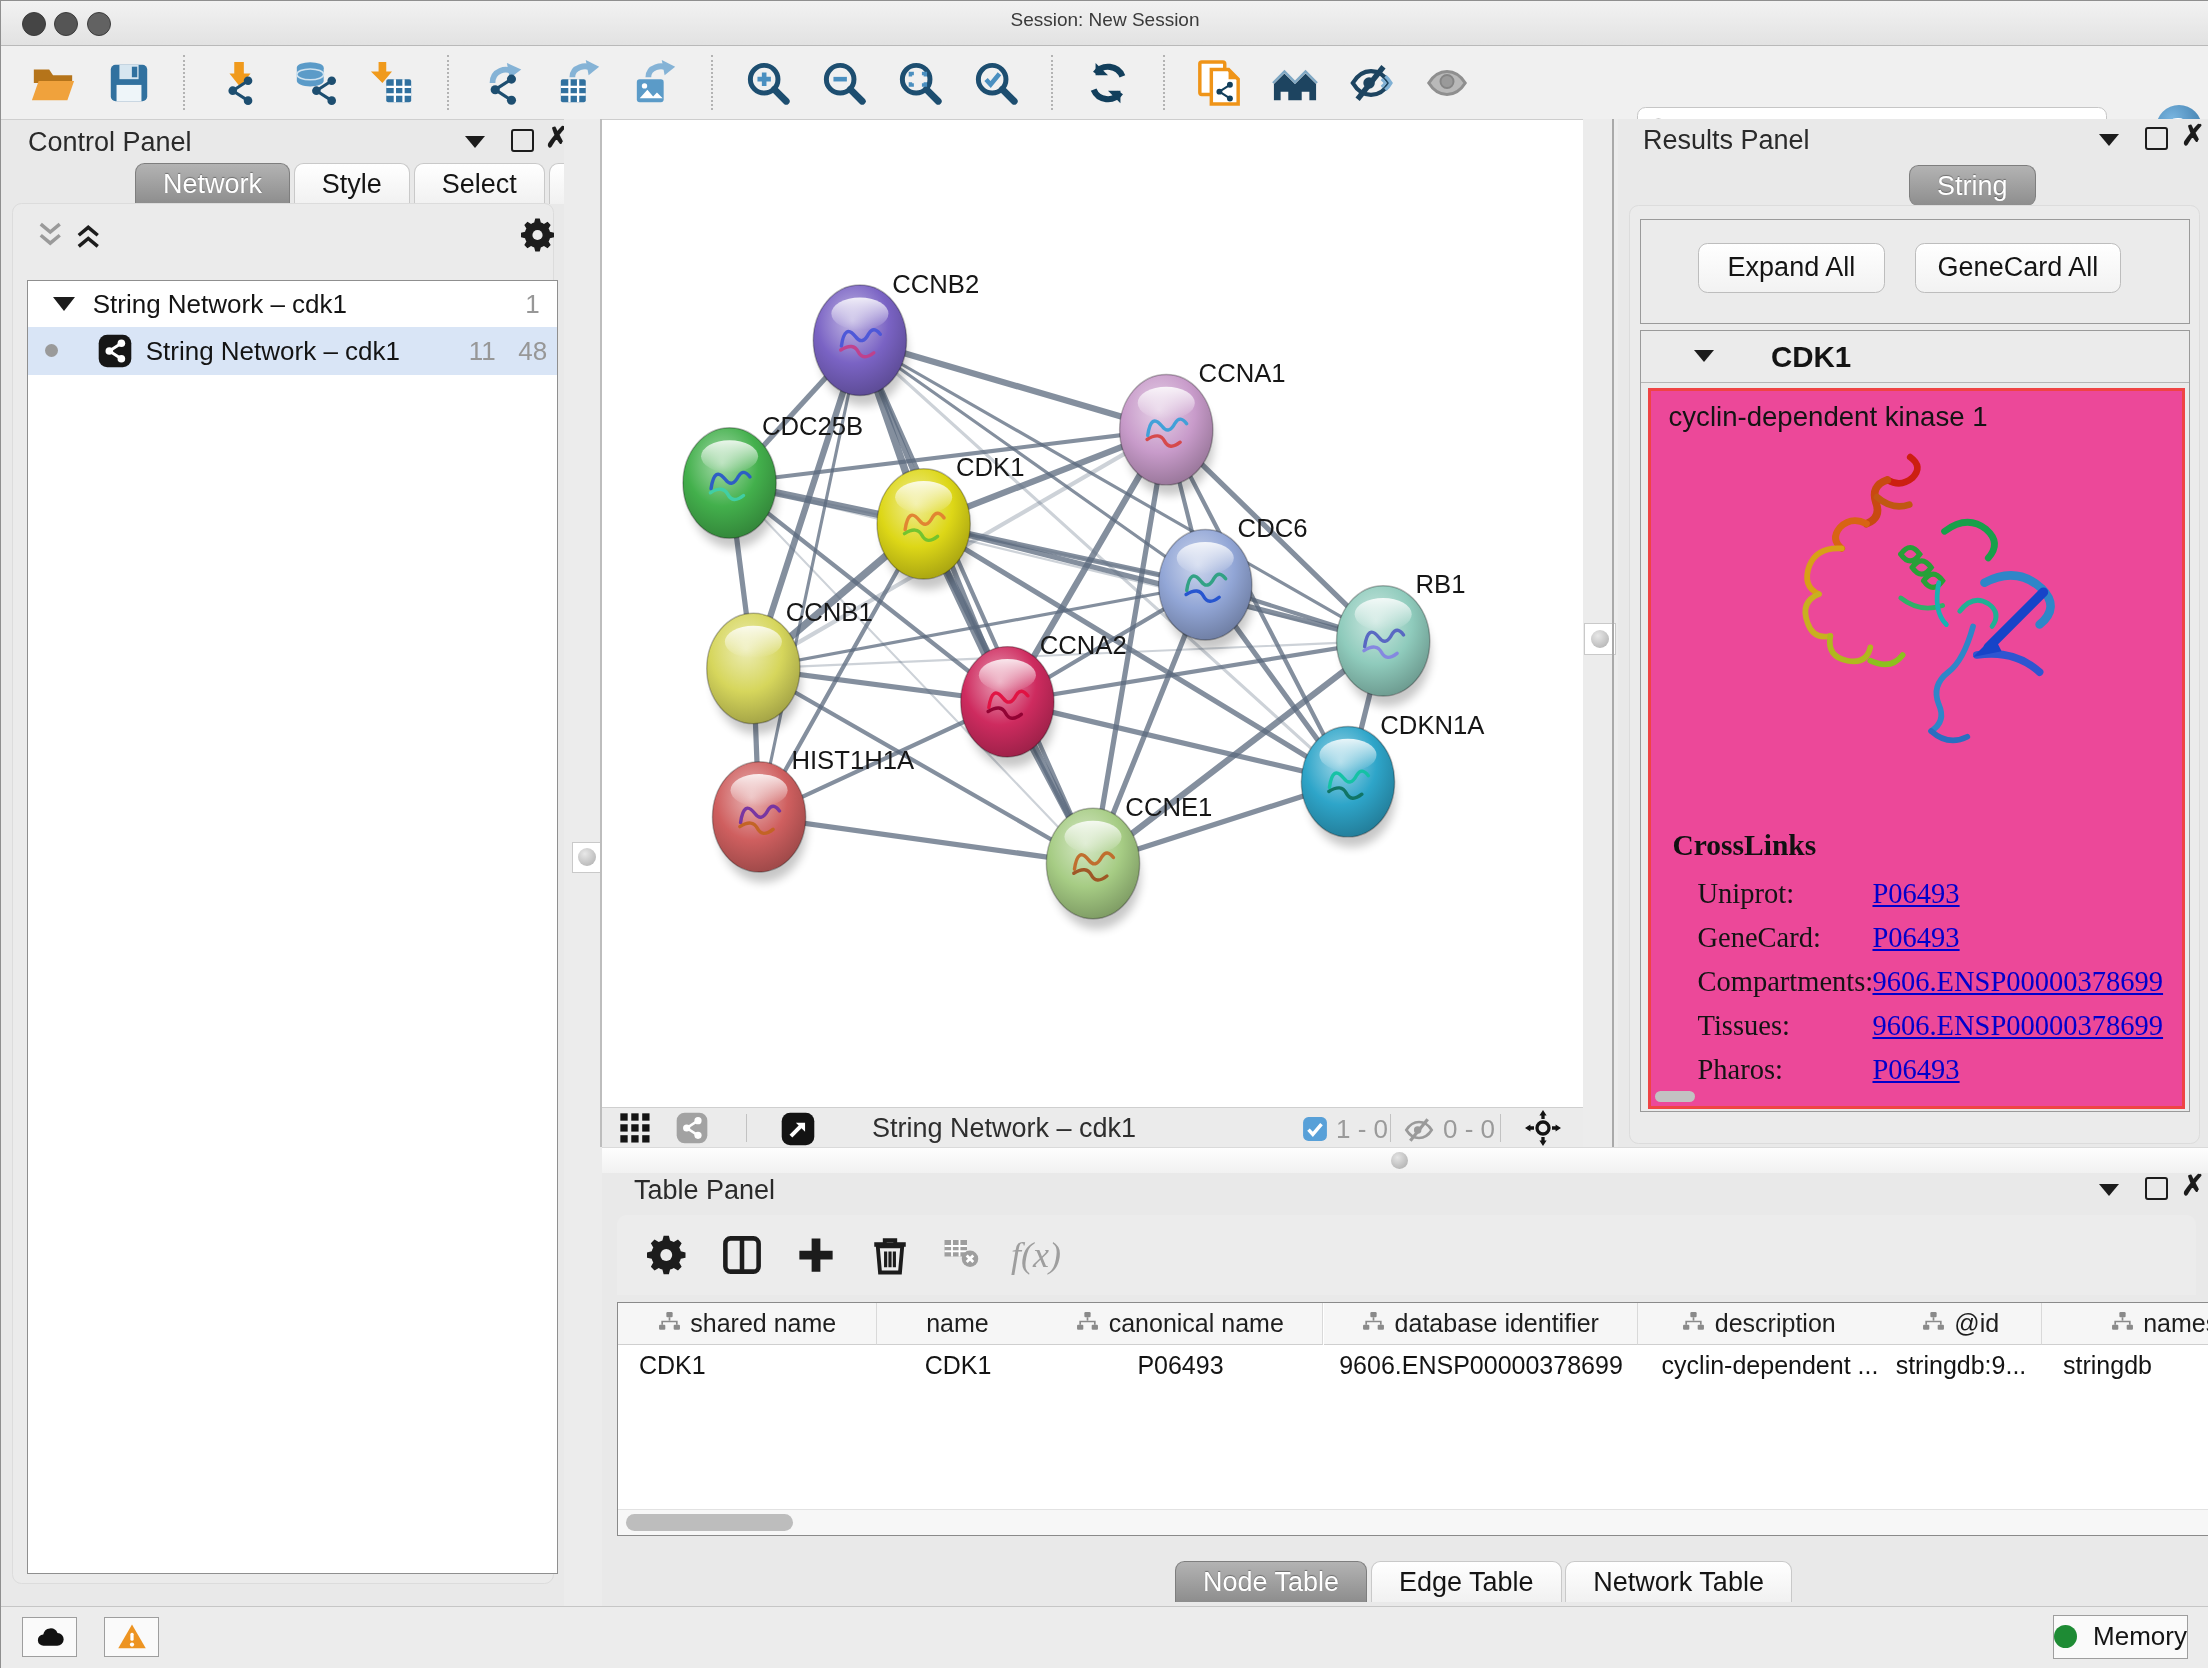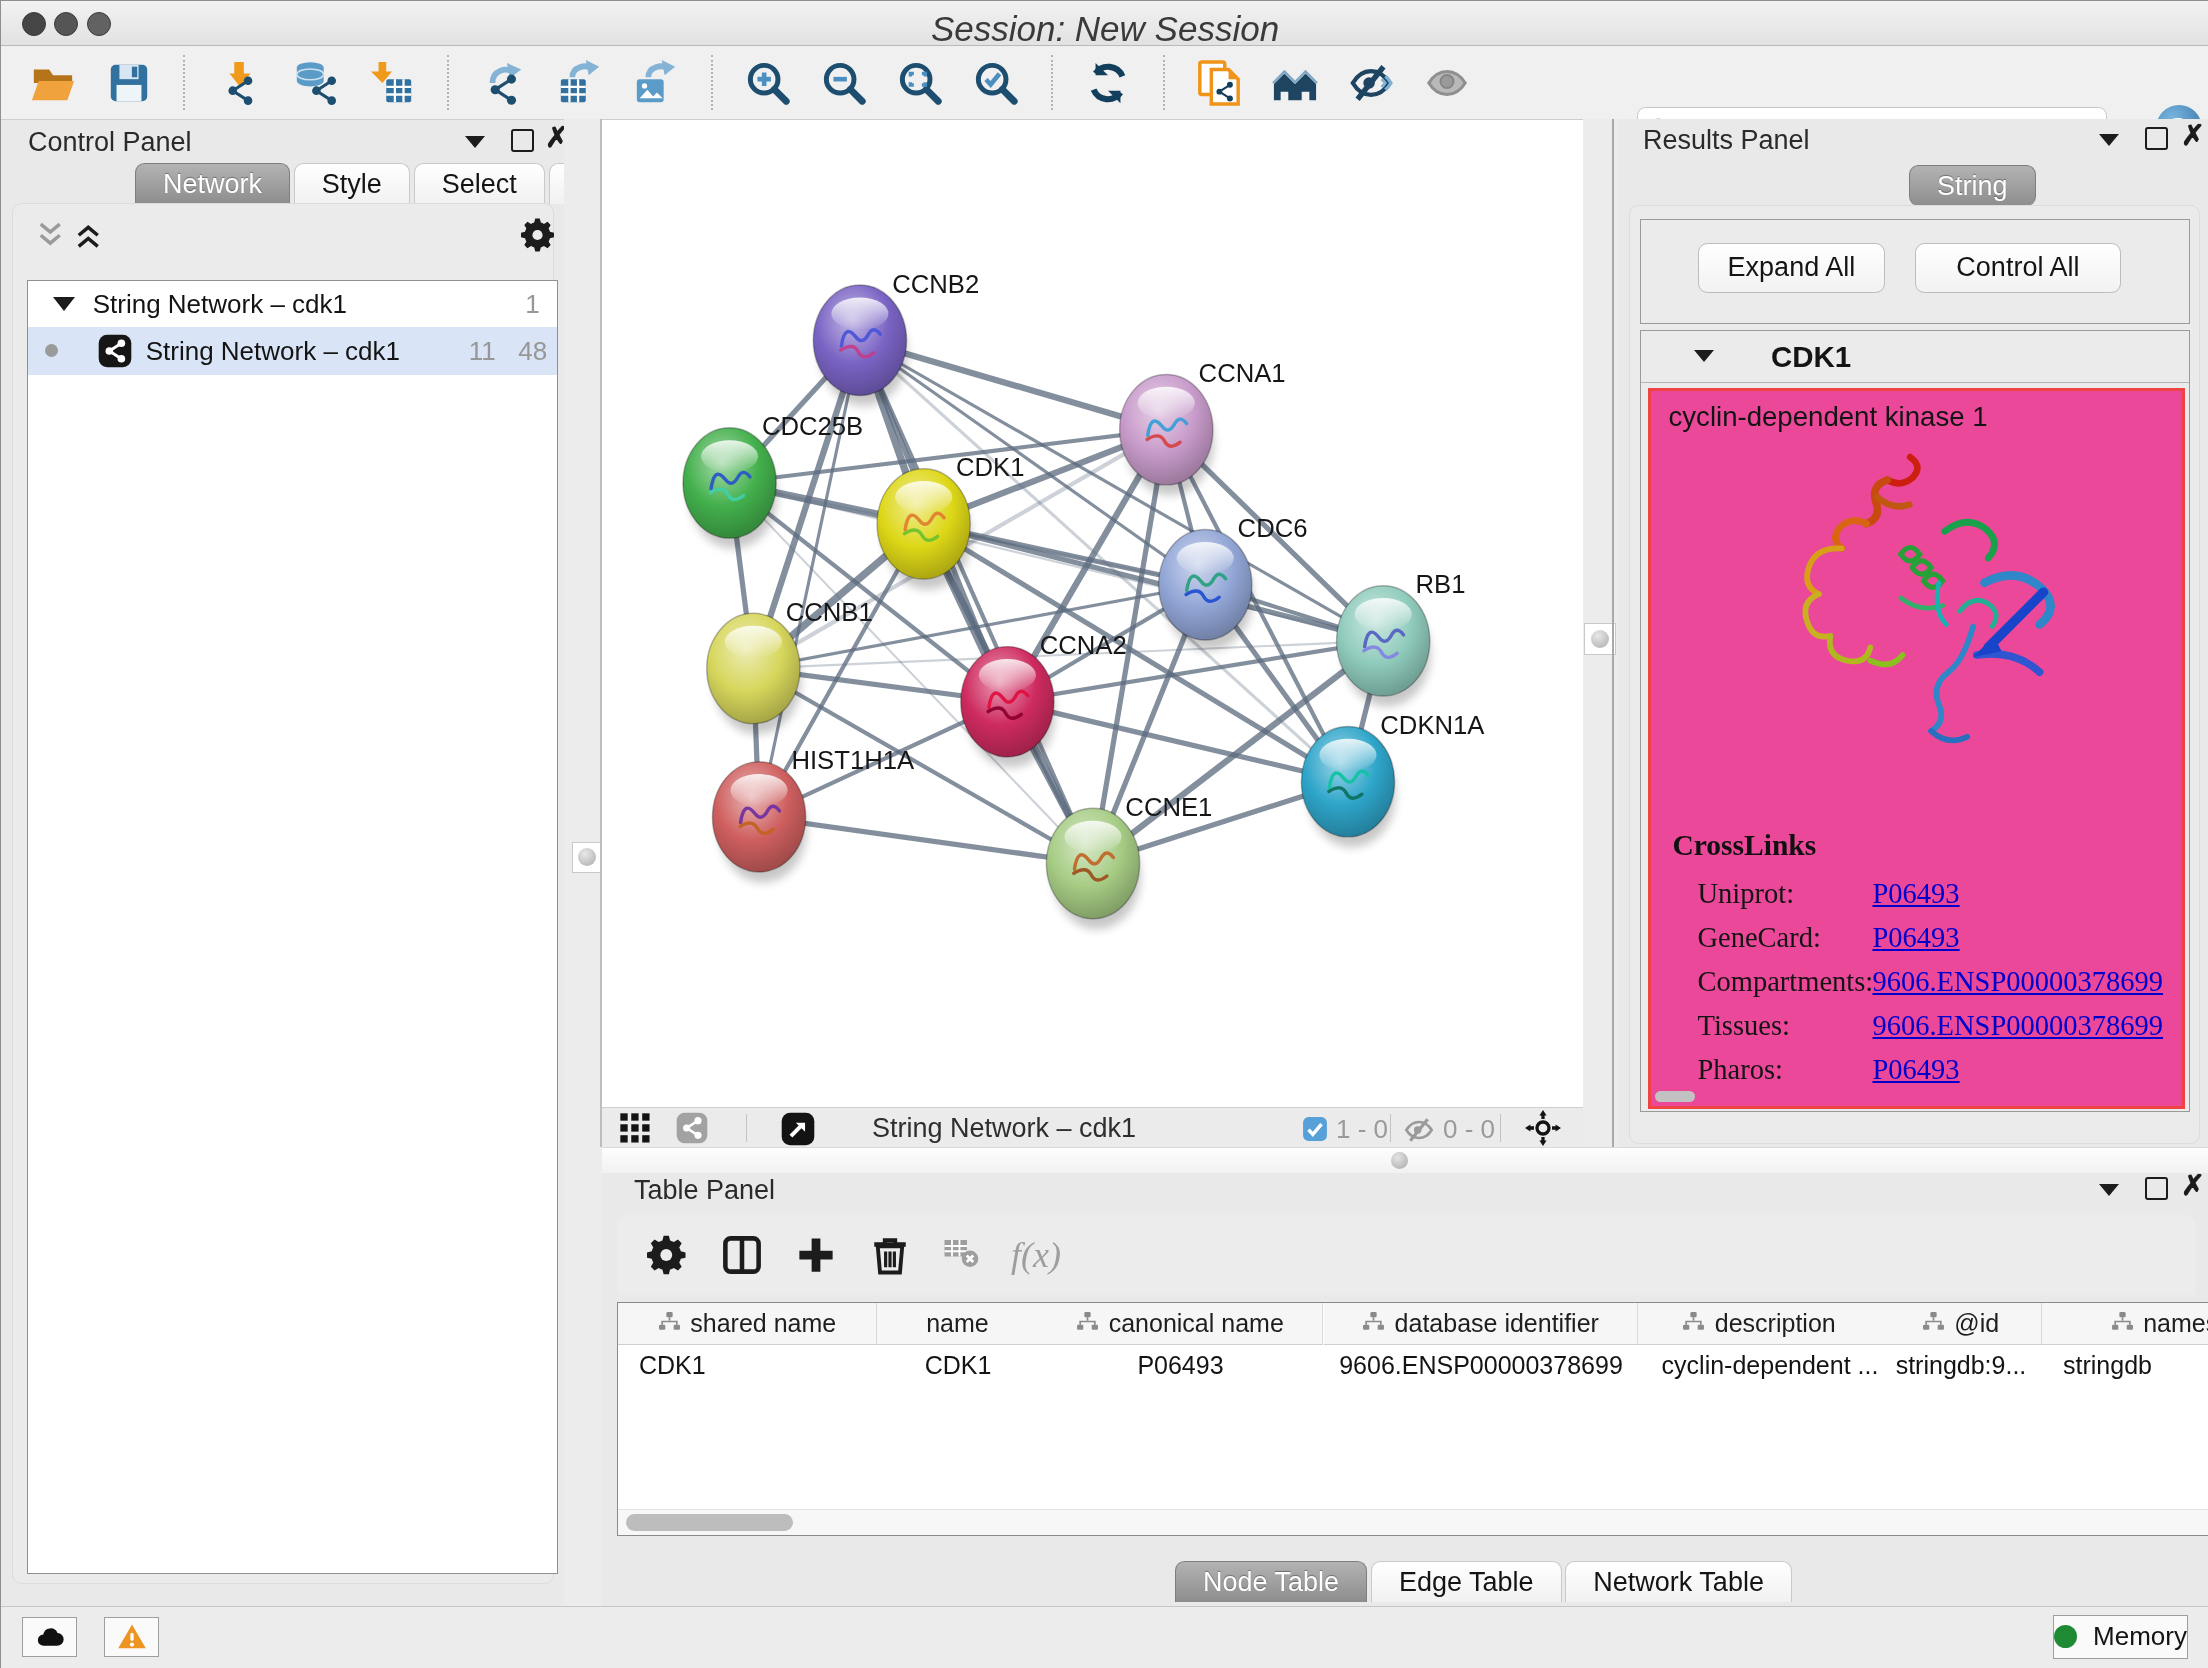--- a/index.html
+++ b/index.html
@@ -5,21 +5,21 @@
   html,body{margin:0;padding:0;}
   body{width:2208px;height:1668px;position:relative;overflow:hidden;
        font-family:"Liberation Sans",sans-serif;background:#e9e9e9;color:#222;
        -webkit-font-smoothing:antialiased;}
   .abs{position:absolute;}
   .win{position:absolute;inset:0;border:1px solid #8f8f8f;box-sizing:border-box;background:#e9e9e9;}
   
   .titlebar{position:absolute;left:0;top:0;width:2208px;height:44px;
             background:linear-gradient(#f2f2f2,#e2e2e2);border-bottom:1px solid #b9b9b9;}
   .light{position:absolute;top:10.5px;width:22px;height:22px;border-radius:50%;border:1px solid #3c3c3c;}
-  .title-text{position:absolute;top:7.6px;width:100%;text-align:center;font-size:35px;color:#3a3a3a;font-weight:500;font-style:italic;}
+  .title-text{position:absolute;top:7.6px;width:100%;text-align:center;font-size:19px;color:#3a3a3a;font-weight:500;}
   
   .toolbar{position:absolute;left:0;top:45px;width:2208px;height:73px;background:#f0f0f0;border-bottom:1px solid #cfcfcf;}
   .tb-flex{position:absolute;left:28.5px;top:0;height:73px;display:flex;align-items:center;gap:30px;}
   .tbicon{width:46px;height:46px;display:inline-block;}
   .tbicon svg{width:46px;height:46px;}
   .tbsep{width:0;height:55px;border-left:2.9px dotted #b3b3b3;margin:0 1.9px;}
   .searchbox{position:absolute;left:1636px;top:61px;width:470px;height:42px;background:#fff;
              border:1.9px solid #c6c6c6;border-radius:8.6px;box-sizing:border-box;}
   .searchbox svg{position:absolute;left:9.5px;top:7.6px;width:25px;height:25px;}
   .helpbtn{position:absolute;left:2155px;top:59px;width:46px;height:46px;border-radius:50%;
@@ -598,21 +598,21 @@
     <span class="abs p-title" style="left:25px;top:5.7px;">Results Panel</span>
     <span class="abs caret-dn" style="left:481px;top:15px;"></span>
     <span class="abs float-ic" style="left:527px;top:7.6px;"></span>
     <span class="abs close-ic" style="left:563px;top:5.7px;">✗</span>
 
     <div class="abs tab sel" style="left:243px;top:46px;border-radius:9.5px;">String</div>
 
     <div class="abs roundbox" style="left:11.4px;top:86px;width:569px;height:937px;">
       <div class="rp-box" style="left:9.5px;top:13.3px;width:550px;height:105px;">
         <div class="abs btn" style="left:57px;top:23px;width:185px;height:48px;line-height:46px;">Expand All</div>
-        <div class="abs btn" style="left:274px;top:23px;width:204px;height:48px;line-height:46px;">Control All</div>
+        <div class="abs btn" style="left:274px;top:23px;width:204px;height:48px;line-height:46px;">GeneCard All</div>
       </div>
 
       <div class="rp-box" style="left:9.5px;top:124px;width:550px;height:782px;">
         <div class="abs" style="left:0;top:0;width:100%;height:51px;border-bottom:1px solid #b5b5b5;">
           <span class="abs caret-dn" style="left:53px;top:19px;"></span>
           <span class="abs" style="left:130px;top:8.6px;font-size:29.5px;font-weight:bold;color:#141414;">CDK1</span>
         </div>
         <div class="abs" style="left:7.6px;top:57px;width:531px;height:715px;background:#ec4899;border:3px solid #ef4444;">
           <span class="abs" style="left:17px;top:9.5px;font-size:27.6px;color:#141414;">cyclin-dependent kinase 1</span>
 

